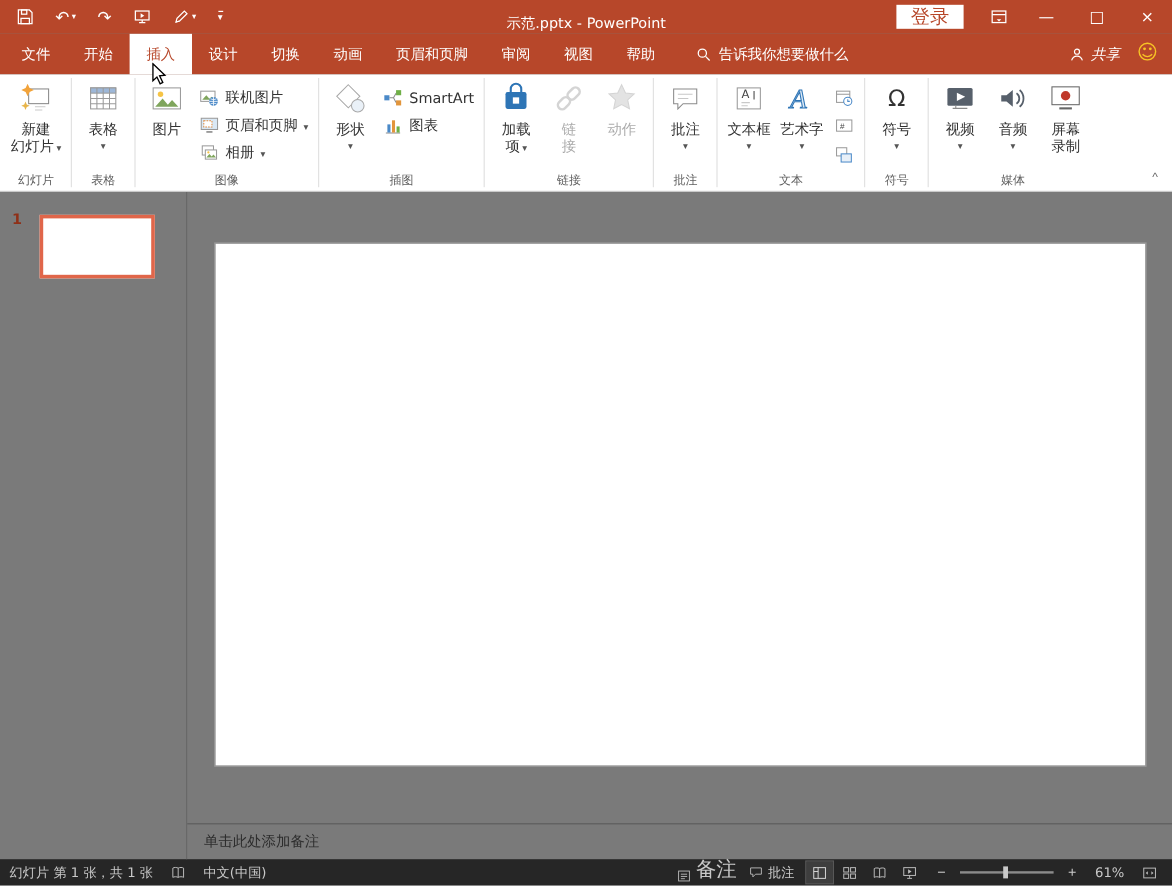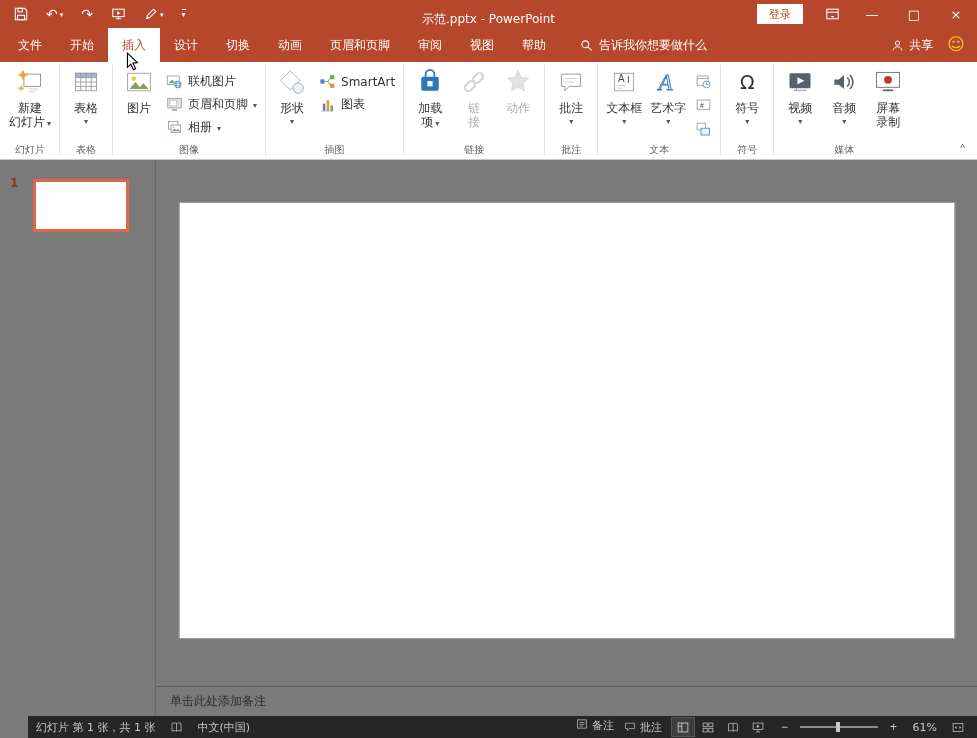--- a/index.html
+++ b/index.html
@@ -29,35 +29,35 @@
   .qbtn .mini { font-size: 7px; line-height: 7px; }
   .qat-custom { display: inline-block; border-top: 1px solid #fff; padding-top: 1px; font-size: 8px; line-height: 8px; }
   .tb-title {
     position: absolute; left: 50%; top: 0; transform: translateX(-50%);
     height: 28px; display: flex; align-items: flex-end; font-size: 12px; white-space: nowrap;
   }
   .tb-right { margin-left: auto; display: flex; align-items: stretch; height: 100%; }
   .signin {
     align-self: center; height: 20px; margin: 0 10px;
     background: #fff; color: var(--titlebar-red, #B7472A);
-    border: none; font-size: 11px; padding: 0 12px; font-family: inherit;
+    border: none; font-size: 16px; padding: 0 12px; font-family: inherit;
   }
   .ribbon-display { width: 38px; background: transparent; border: none; display: flex; align-items: center; justify-content: center; }
   .win-btn { width: 42px; background: transparent; border: none; color: #fff; font-size: 13px; display: flex; align-items: center; justify-content: center; font-family: inherit; }
 
   
   .tabbar {
     height: 34px; flex: 0 0 34px;
     background: var(--titlebar-red, #B7472A);
     color: #fff; display: flex; align-items: stretch; padding-left: 4px;
   }
   .tab { display: flex; align-items: center; padding: 0 14px; font-size: 12px; white-space: nowrap; cursor: default; }
   .tab.active { background: #fff; color: var(--active-tab-text, #B7472A); }
   .tellme { display: flex; align-items: center; gap: 6px; padding: 0 10px; margin-left: 10px; white-space: nowrap; }
-  .tab-right { margin-left: auto; display: flex; align-items: center; }
+  .tab-right { margin-left: auto; display: flex; align-items: center; font-style: italic; }
   .share { display: flex; align-items: center; gap: 5px; padding: 0 10px; white-space: nowrap; }
   .smiley { color: var(--smiley-yellow, #F7C325); font-size: 17px; padding: 0 12px 2px 4px; }
 
   
   .ribbon {
     height: 98px; flex: 0 0 98px;
     background: var(--ribbon-bg, #fff);
     border-bottom: 1px solid #c9c9c9;
     display: flex; align-items: stretch;
     padding: 0 2px; position: relative;
@@ -113,21 +113,21 @@
     height: 30px; flex: 0 0 30px; border-top: 1px solid #5d5d5d;
     display: flex; align-items: center; padding-left: 14px;
     font-size: 12px; color: #2d2d2d;
   }
 
   
   .statusbar {
     height: 22px; flex: 0 0 22px;
     background: var(--statusbar-bg, #262626);
     color: #c9c9c9; font-size: 11px;
-    display: flex; align-items: center; padding: 0 8px; gap: 10px; white-space: nowrap; margin-left: 28px;
+    display: flex; align-items: center; padding: 0 8px; gap: 10px; white-space: nowrap;
   }
   .sb-item { display: flex; align-items: center; gap: 4px; }
   .sb-right { margin-left: auto; display: flex; align-items: center; gap: 10px; }
   .viewbtns { display: flex; align-items: center; gap: 3px; }
   .viewbtn { width: 22px; height: 18px; display: flex; align-items: center; justify-content: center; background: transparent; border: none; cursor: default; }
   .viewbtn.active { background: #3e3e3e; outline: 1px solid #585858; }
   .zoom-track { width: 78px; height: 2px; background: #8b8b8b; position: relative; }
   .zoom-thumb { position: absolute; left: 46%; top: -4px; width: 4px; height: 10px; background: #c9c9c9; }
   .zoom-sign { font-size: 12px; color: #c9c9c9; background: transparent; border: none; padding: 0 2px; }
   .zoom-pct { min-width: 28px; text-align: right; }
@@ -540,21 +540,21 @@
     <span class="sb-item">幻灯片 第 1 张，共 1 张</span>
     <button class="viewbtn">
       <svg width="13" height="13" viewBox="0 0 16 16">
           <path d="M8 3C6.6 2.1 3.6 2.1 2.5 3v9.5c1.1-.9 4.1-.9 5.5 0 1.4-.9 4.4-.9 5.5 0V3C12.4 2.1 9.4 2.1 8 3z" fill="none" stroke="#bdbdbd"></path>
           <path d="M8 3v9.5" stroke="#bdbdbd"></path>
         </svg>
     </button>
     <span class="sb-item">中文(中国)</span>
 
     <div class="sb-right">
-      <button class="viewbtn" style="width:auto;gap:4px;color:#c9c9c9;font-size:11px;display:flex;align-items:flex-start;">
+      <button class="viewbtn" style="width:auto;gap:4px;color:#c9c9c9;font-size:17px;display:flex;align-items:flex-end;">
         <svg width="12" height="12" viewBox="0 0 16 16">
             <rect x="2" y="2.5" width="12" height="11" fill="none" stroke="#bdbdbd"></rect>
             <path d="M4.5 6h7M4.5 8.5h7M4.5 11h4.5" stroke="#bdbdbd"></path>
           </svg>
         <span>备注</span>
       </button>
       <button class="viewbtn" style="width:auto;gap:4px;color:#c9c9c9;font-size:11px;display:flex;align-items:center;">
         <svg width="12" height="12" viewBox="0 0 16 16">
             <path d="M2 3h12v7H7.5l-3 3v-3H2z" fill="none" stroke="#bdbdbd"></path>
           </svg>

